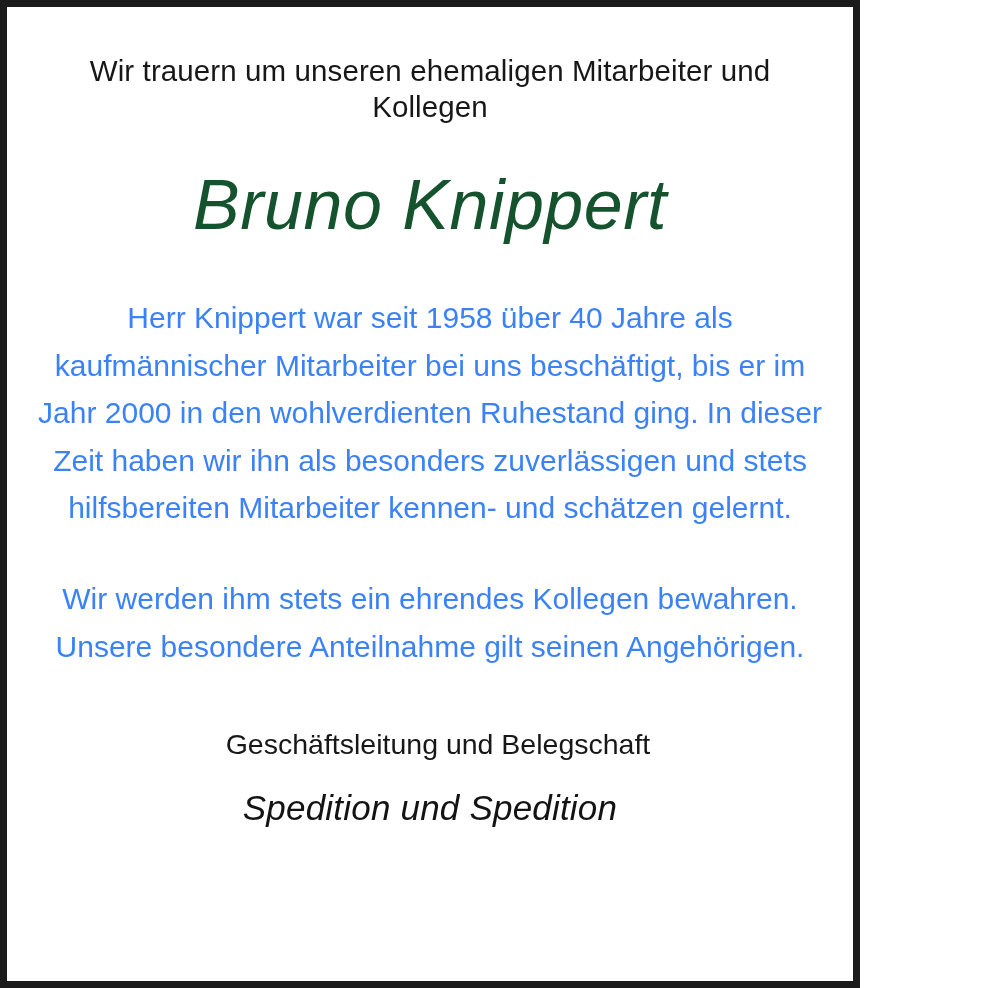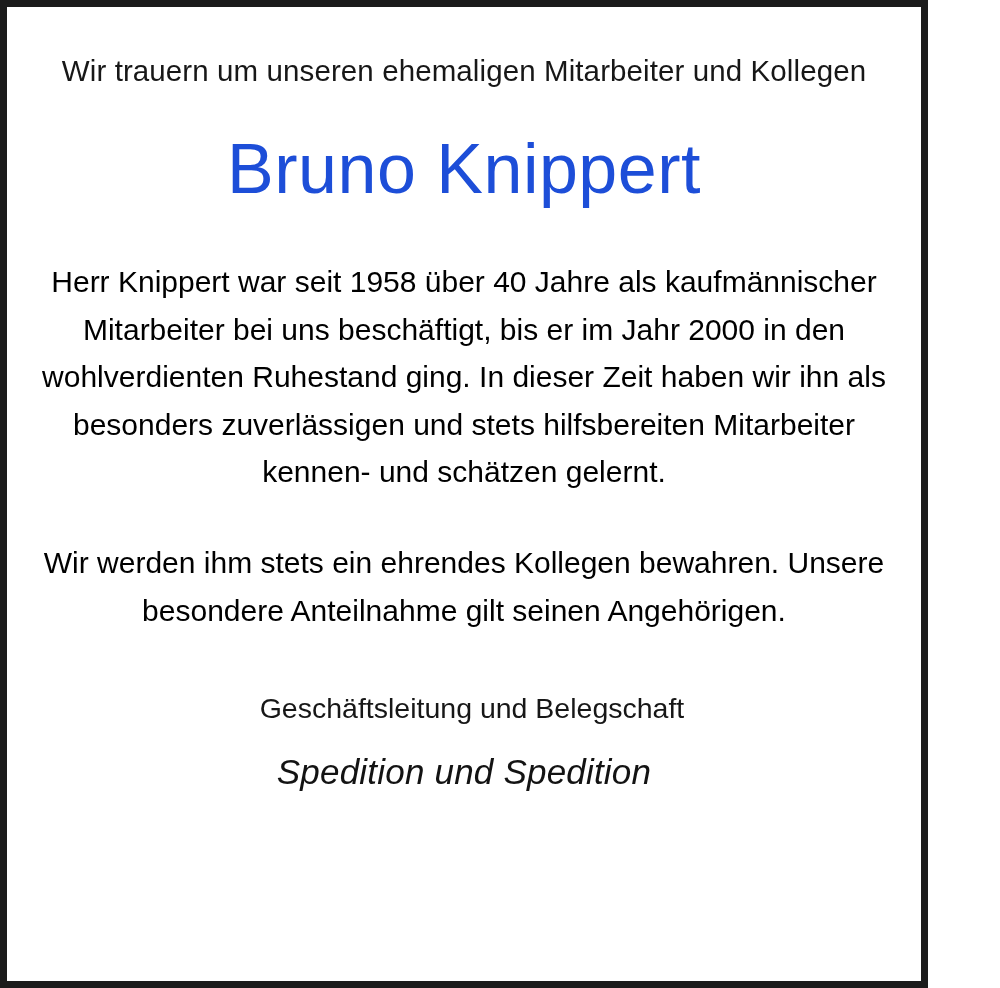--- a/index.html
+++ b/index.html
@@ -10,55 +10,56 @@
   body {
     width: 1000px;
     height: 988px;
     font-family: "Liberation Sans", sans-serif;
     color: #111111;
     overflow: hidden;
   }
 
   .obituary {
     box-sizing: border-box;
-    width: 928px;
+    width: 860px;
     height: 988px;
     background: #ffffff;
     border: 7px solid #1b1b1b;
     padding: 38px 30px 10px 30px;
     display: flex;
     flex-direction: column;
     align-items: center;
   }
 
   .intro-line {
     font-size: 29.5px;
     line-height: 1.22;
     text-align: center;
     letter-spacing: 0.1px;
     color: #171717;
     margin: 8px 0 0 0;
   }
 
   .deceased-name {
     font-family: "Liberation Sans", sans-serif;
+    font-style: italic;
     font-weight: 400;
     font-size: 70px;
     line-height: 1.05;
     letter-spacing: 0.5px;
     text-align: center;
-    color: #1d4ed8;
+    color: #14532d;
     margin: 44px 0 0 0;
   }
 
   .body-block {
     font-size: 30px;
     line-height: 1.58;
     text-align: center;
-    color: #000000;
+    color: #3b82f6;
     max-width: 930px;
     margin: 52px 0 0 0;
   }
 
   .body-block.second {
     margin-top: 44px;
   }
 
   .signature-line {
     font-size: 28.5px;

